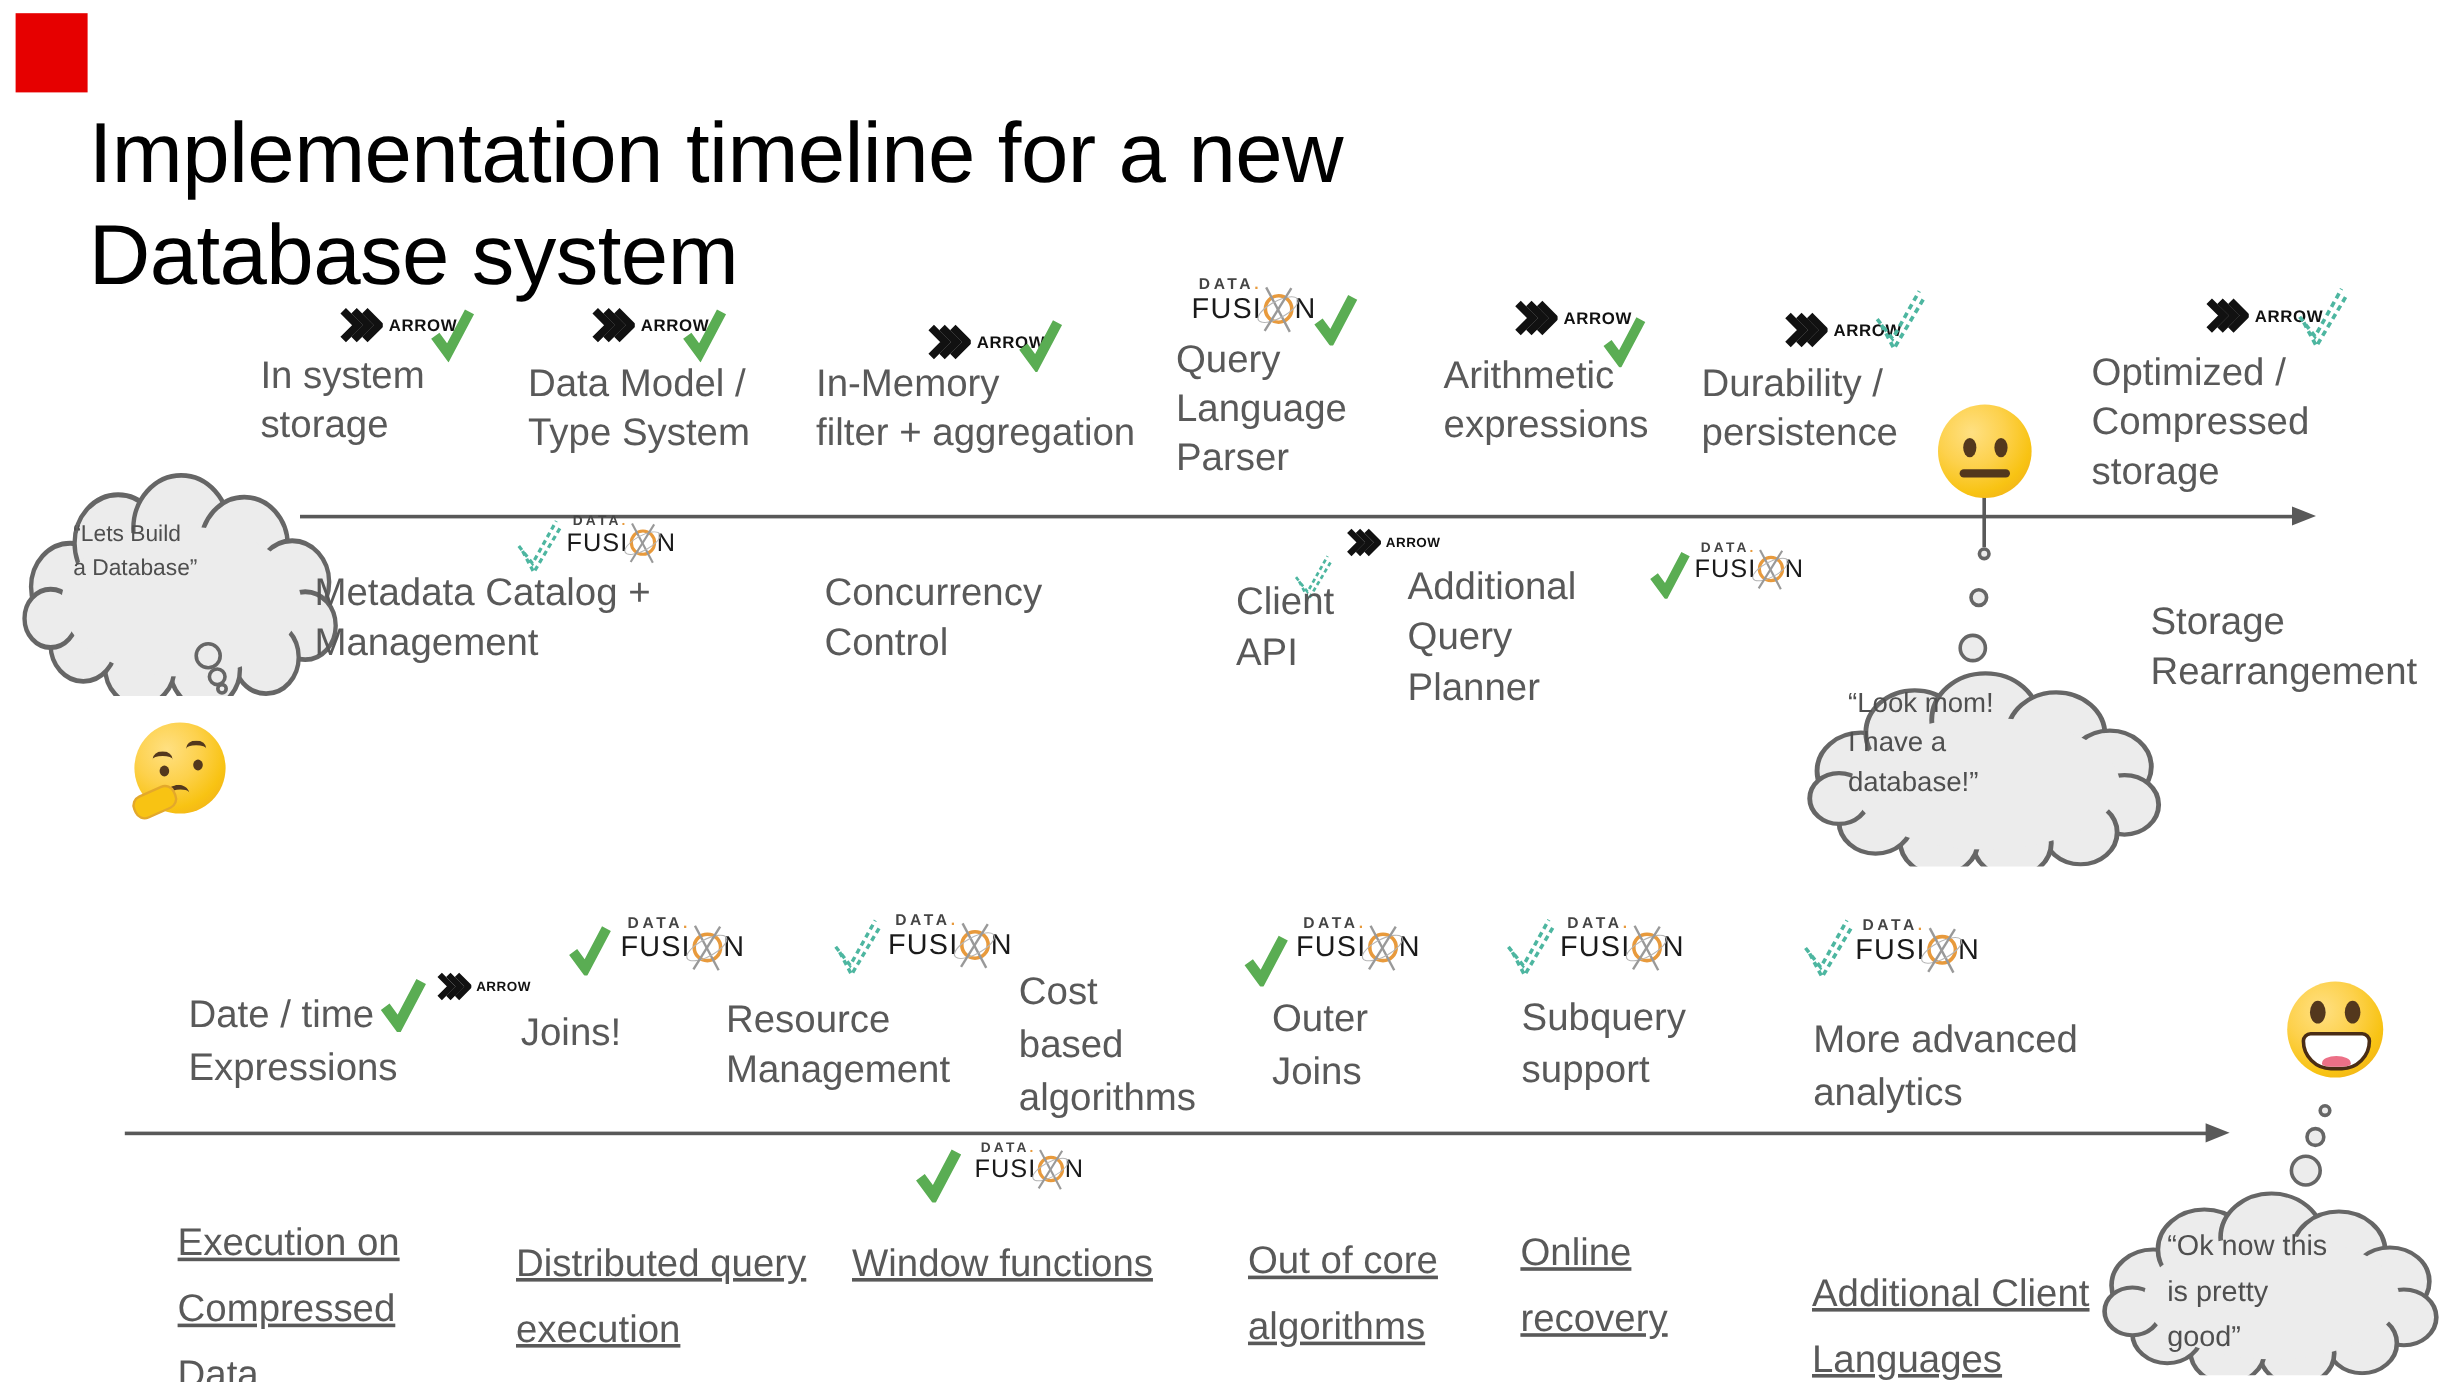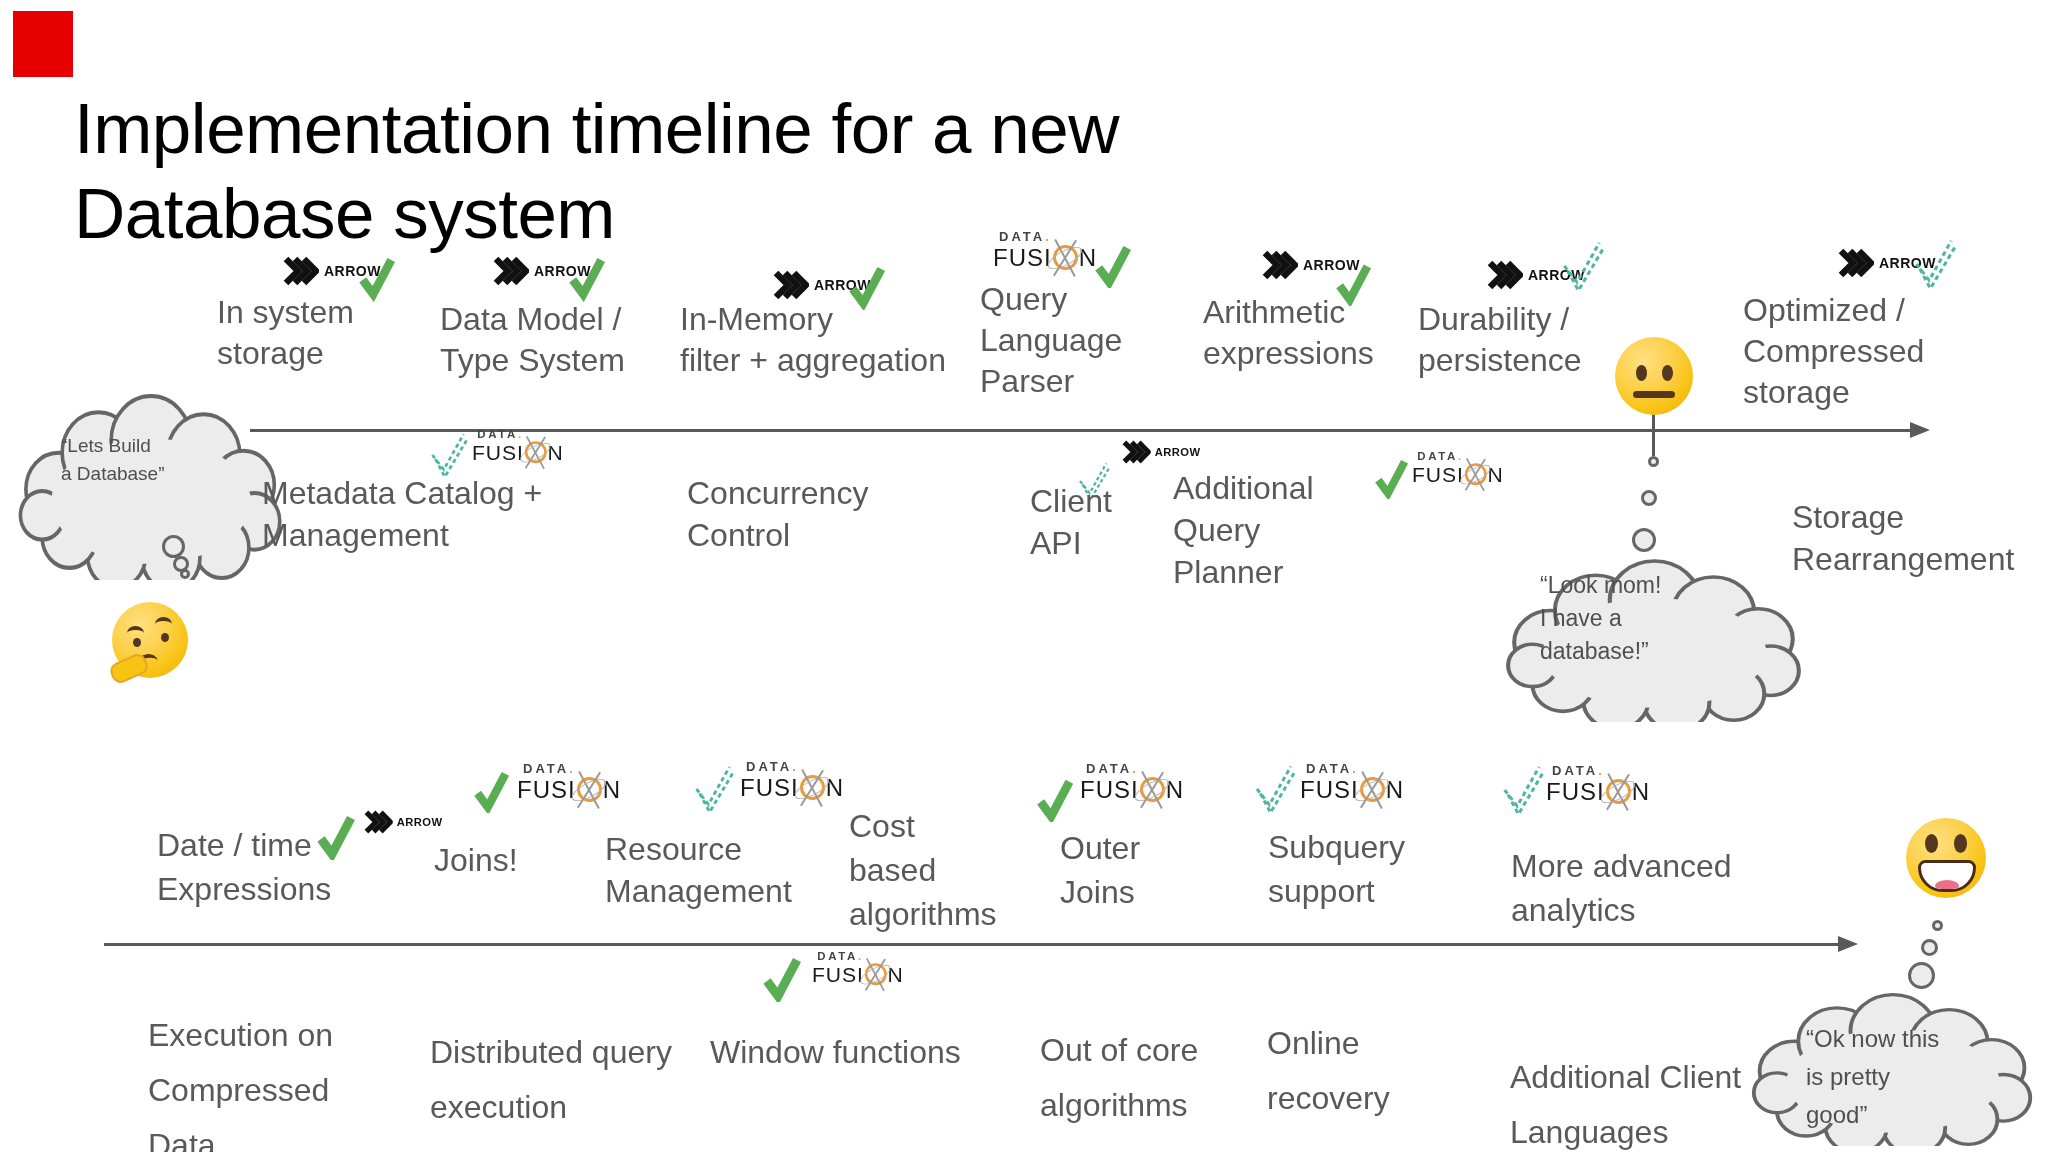--- a/index.html
+++ b/index.html
@@ -13,21 +13,21 @@
   
   .red-marker{position:absolute;left:13px;top:11px;width:60px;height:66px;background:#e60000;}
 
   
   .tline{position:absolute;height:3px;background:#595959;}
   .tarrow{position:absolute;width:0;height:0;border-left:20px solid #595959;
           border-top:8px solid transparent;border-bottom:8px solid transparent;}
 
   
   .ms{position:absolute;font-size:32px;color:#595959;white-space:nowrap;line-height:42px;}
-  .ms.lh41 div{line-height:41px;} .ms.lh44 div{line-height:44px;} .ms.lh55 div{line-height:55px;}
+  .ms.lh41 div{line-height:41px;} .ms.lh44 div{line-height:44px;} .ms.lh55 div{line-height:55px;text-decoration:underline;}
 
   
   .arrow-logo{position:absolute;display:flex;align-items:center;gap:5px;}
   .arrow-logo b{font-size:14px;font-weight:800;letter-spacing:0.5px;color:#111;}
   .arrow-logo.sm{transform:scale(0.8);transform-origin:left top;}
 
   
   .df{position:absolute;line-height:1;}
   .df.sm{transform:scale(0.88);transform-origin:left top;}
   .df-top{display:block;font-size:13px;letter-spacing:3px;color:#444;font-weight:600;padding-left:6px;}

